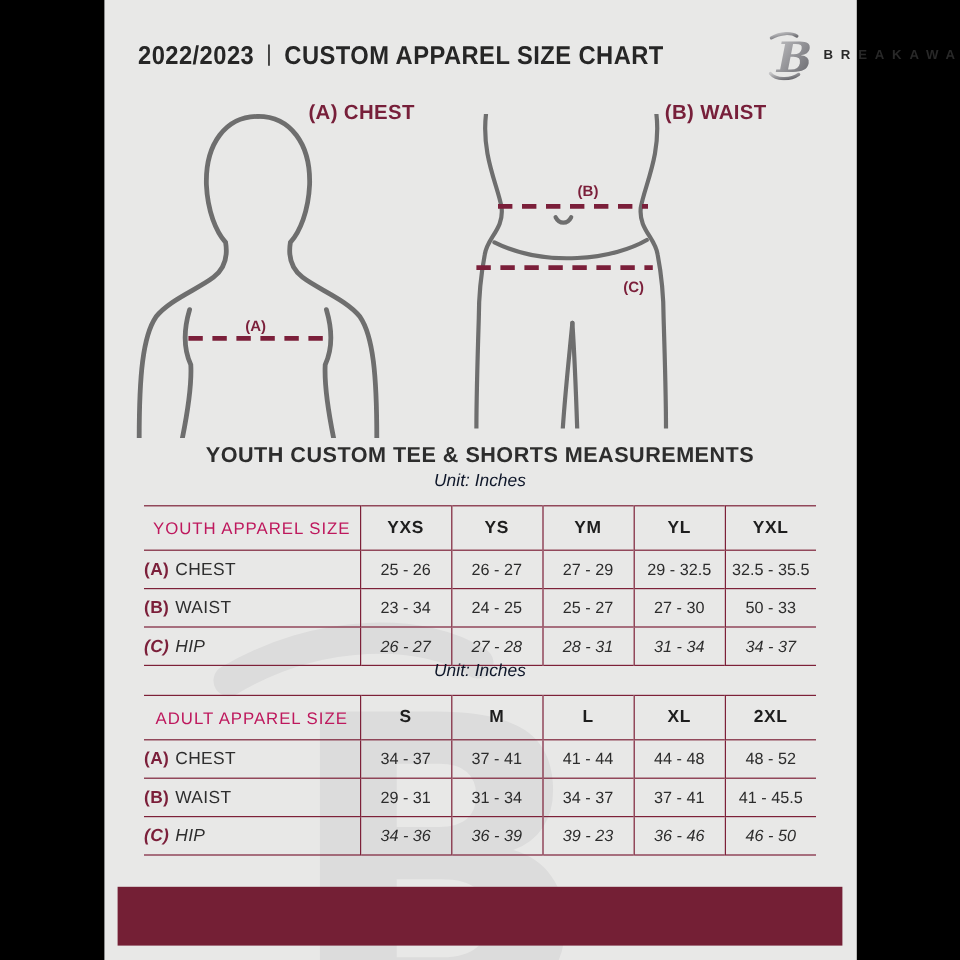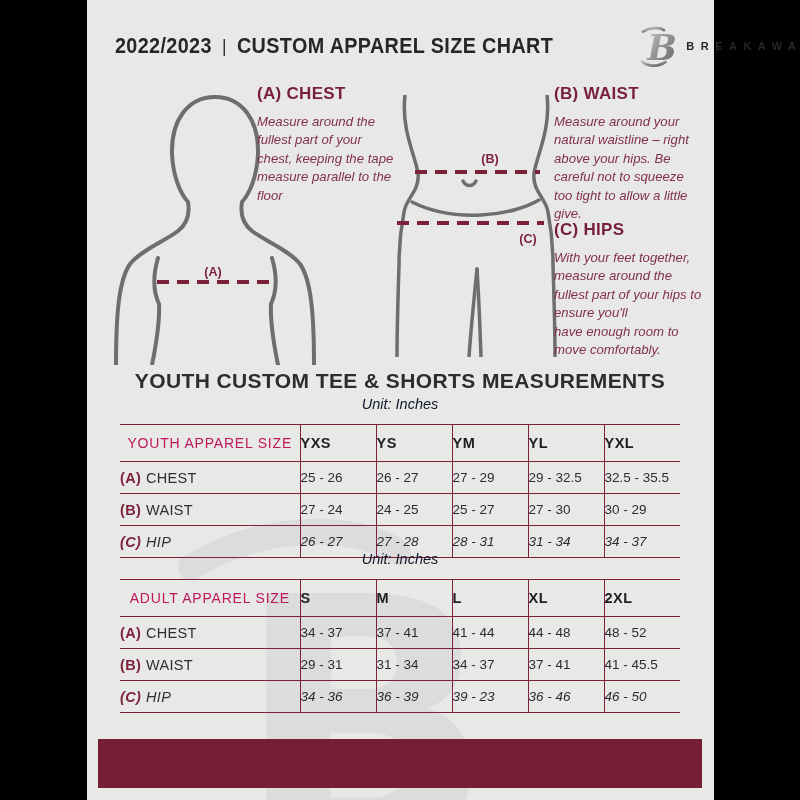--- a/index.html
+++ b/index.html
@@ -42,33 +42,33 @@
     margin:9px 0 0;font-style:italic;font-size:13.2px;line-height:1.4;
     color:#82304e;white-space:pre-line;
   }
   .chest-guide{left:170px;top:84px;width:142px;}
   .waist-guide{left:467px;top:84px;width:145px;}
   .hips-guide{left:467px;top:220px;width:152px;}
   
   .tbl-sec{position:absolute;left:33px;width:560px;text-align:center;z-index:1;}
   .youth-sec{top:369px;}
   .adult-sec{top:548px;}
-  .tbl-title{font-size:21px;font-weight:bold;color:#2d2d2d;letter-spacing:.4px;}
+  .tbl-title{font-size:18px;font-weight:bold;color:#2d2d2d;letter-spacing:.4px;}
   .tbl-unit{font-size:14.5px;font-style:italic;color:#0f172a;margin-top:3px;}
   table.size-table{margin-top:12px;border-collapse:collapse;width:560px;table-layout:fixed;}
   .c-label{width:180px;}
   .c-size{width:76px;}
   tr.grid-row{border-top:1.5px solid #7d2139;}
   tr.grid-row:last-child{border-bottom:1.5px solid #7d2139;font-style:italic;}
   .size-table td{padding:0;}
   .head-row td{height:36px;}
   .body-row td{height:31px;}
   .label-cell{text-align:left;padding-left:17px;font-size:14.5px;color:#2e2e2e;letter-spacing:.3px;}
   .header-label{font-size:14px;letter-spacing:.8px;color:#be185d;text-align:center;}
-  .data-cell{border-left:1.5px solid #7d2139;text-align:left;font-size:13.5px;color:#2c2c2c;margin-left:46px;}
+  .data-cell{border-left:1.5px solid #7d2139;text-align:center;font-size:13.5px;color:#2c2c2c;margin-left:46px;}
   .size-cell{font-weight:bold;font-size:14.5px;color:#1e1e1e;letter-spacing:.5px;}
   .pfx{color:#7b1f3a;font-weight:bold;margin-right:5px;}
   
   .footer-bar{
     position:absolute;left:11px;top:739px;width:604px;height:49px;
     background:#741f35;z-index:2;
   }
 </style>
 </head>
 <body>
@@ -123,30 +123,23 @@
     <path d="M86,174 C83,205 80,232 78,262"></path>
     <path d="M86,174 C88,205 89,232 90,262"></path>
     <line class="dash" x1="24" y1="77" x2="149" y2="77"></line>
     <line class="dash" x1="6" y1="128" x2="153" y2="128"></line>
     <text x="99" y="68" text-anchor="middle">(B)</text>
     <text x="137" y="148" text-anchor="middle">(C)</text>
   </svg>
 
   <div class="guide chest-guide">
     <h4>(A) CHEST</h4>
-    <p>Measure around the fullest part of your chest, keeping the tape measure parallel to the floor</p>
   </div>
   <div class="guide waist-guide">
     <h4>(B) WAIST</h4>
-    <p>Measure around your natural waistline – right above your hips. Be careful not to squeeze too tight to allow a little give.</p>
-  </div>
-  <div class="guide hips-guide">
-    <h4>(C) HIPS</h4>
-    <p>With your feet together, measure around the fullest part of your hips to ensure you'll
-have enough room to move comfortably.</p>
   </div>
 
   <section class="tbl-sec youth-sec">
     <div class="tbl-title">YOUTH CUSTOM TEE &amp; SHORTS MEASUREMENTS</div>
     <div class="tbl-unit">Unit: Inches</div>
     <table class="size-table">
       <colgroup>
           <col class="c-label">
           <col class="c-size">
           <col class="c-size">
@@ -166,25 +159,25 @@
       <tr class="grid-row body-row">
         <td class="label-cell"><span class="pfx">(A)</span><span>CHEST</span></td>
         <td class="data-cell">25 - 26</td>
         <td class="data-cell">26 - 27</td>
         <td class="data-cell">27 - 29</td>
         <td class="data-cell">29 - 32.5</td>
         <td class="data-cell">32.5 - 35.5</td>
       </tr>
       <tr class="grid-row body-row">
         <td class="label-cell"><span class="pfx">(B)</span><span>WAIST</span></td>
-        <td class="data-cell">27 - 24</td>
+        <td class="data-cell">23 - 34</td>
         <td class="data-cell">24 - 25</td>
         <td class="data-cell">25 - 27</td>
         <td class="data-cell">27 - 30</td>
-        <td class="data-cell">30 - 29</td>
+        <td class="data-cell">50 - 33</td>
       </tr>
       <tr class="grid-row body-row">
         <td class="label-cell"><span class="pfx">(C)</span><span>HIP</span></td>
         <td class="data-cell">26 - 27</td>
         <td class="data-cell">27 - 28</td>
         <td class="data-cell">28 - 31</td>
         <td class="data-cell">31 - 34</td>
         <td class="data-cell">34 - 37</td>
       </tr>
     </tbody>

